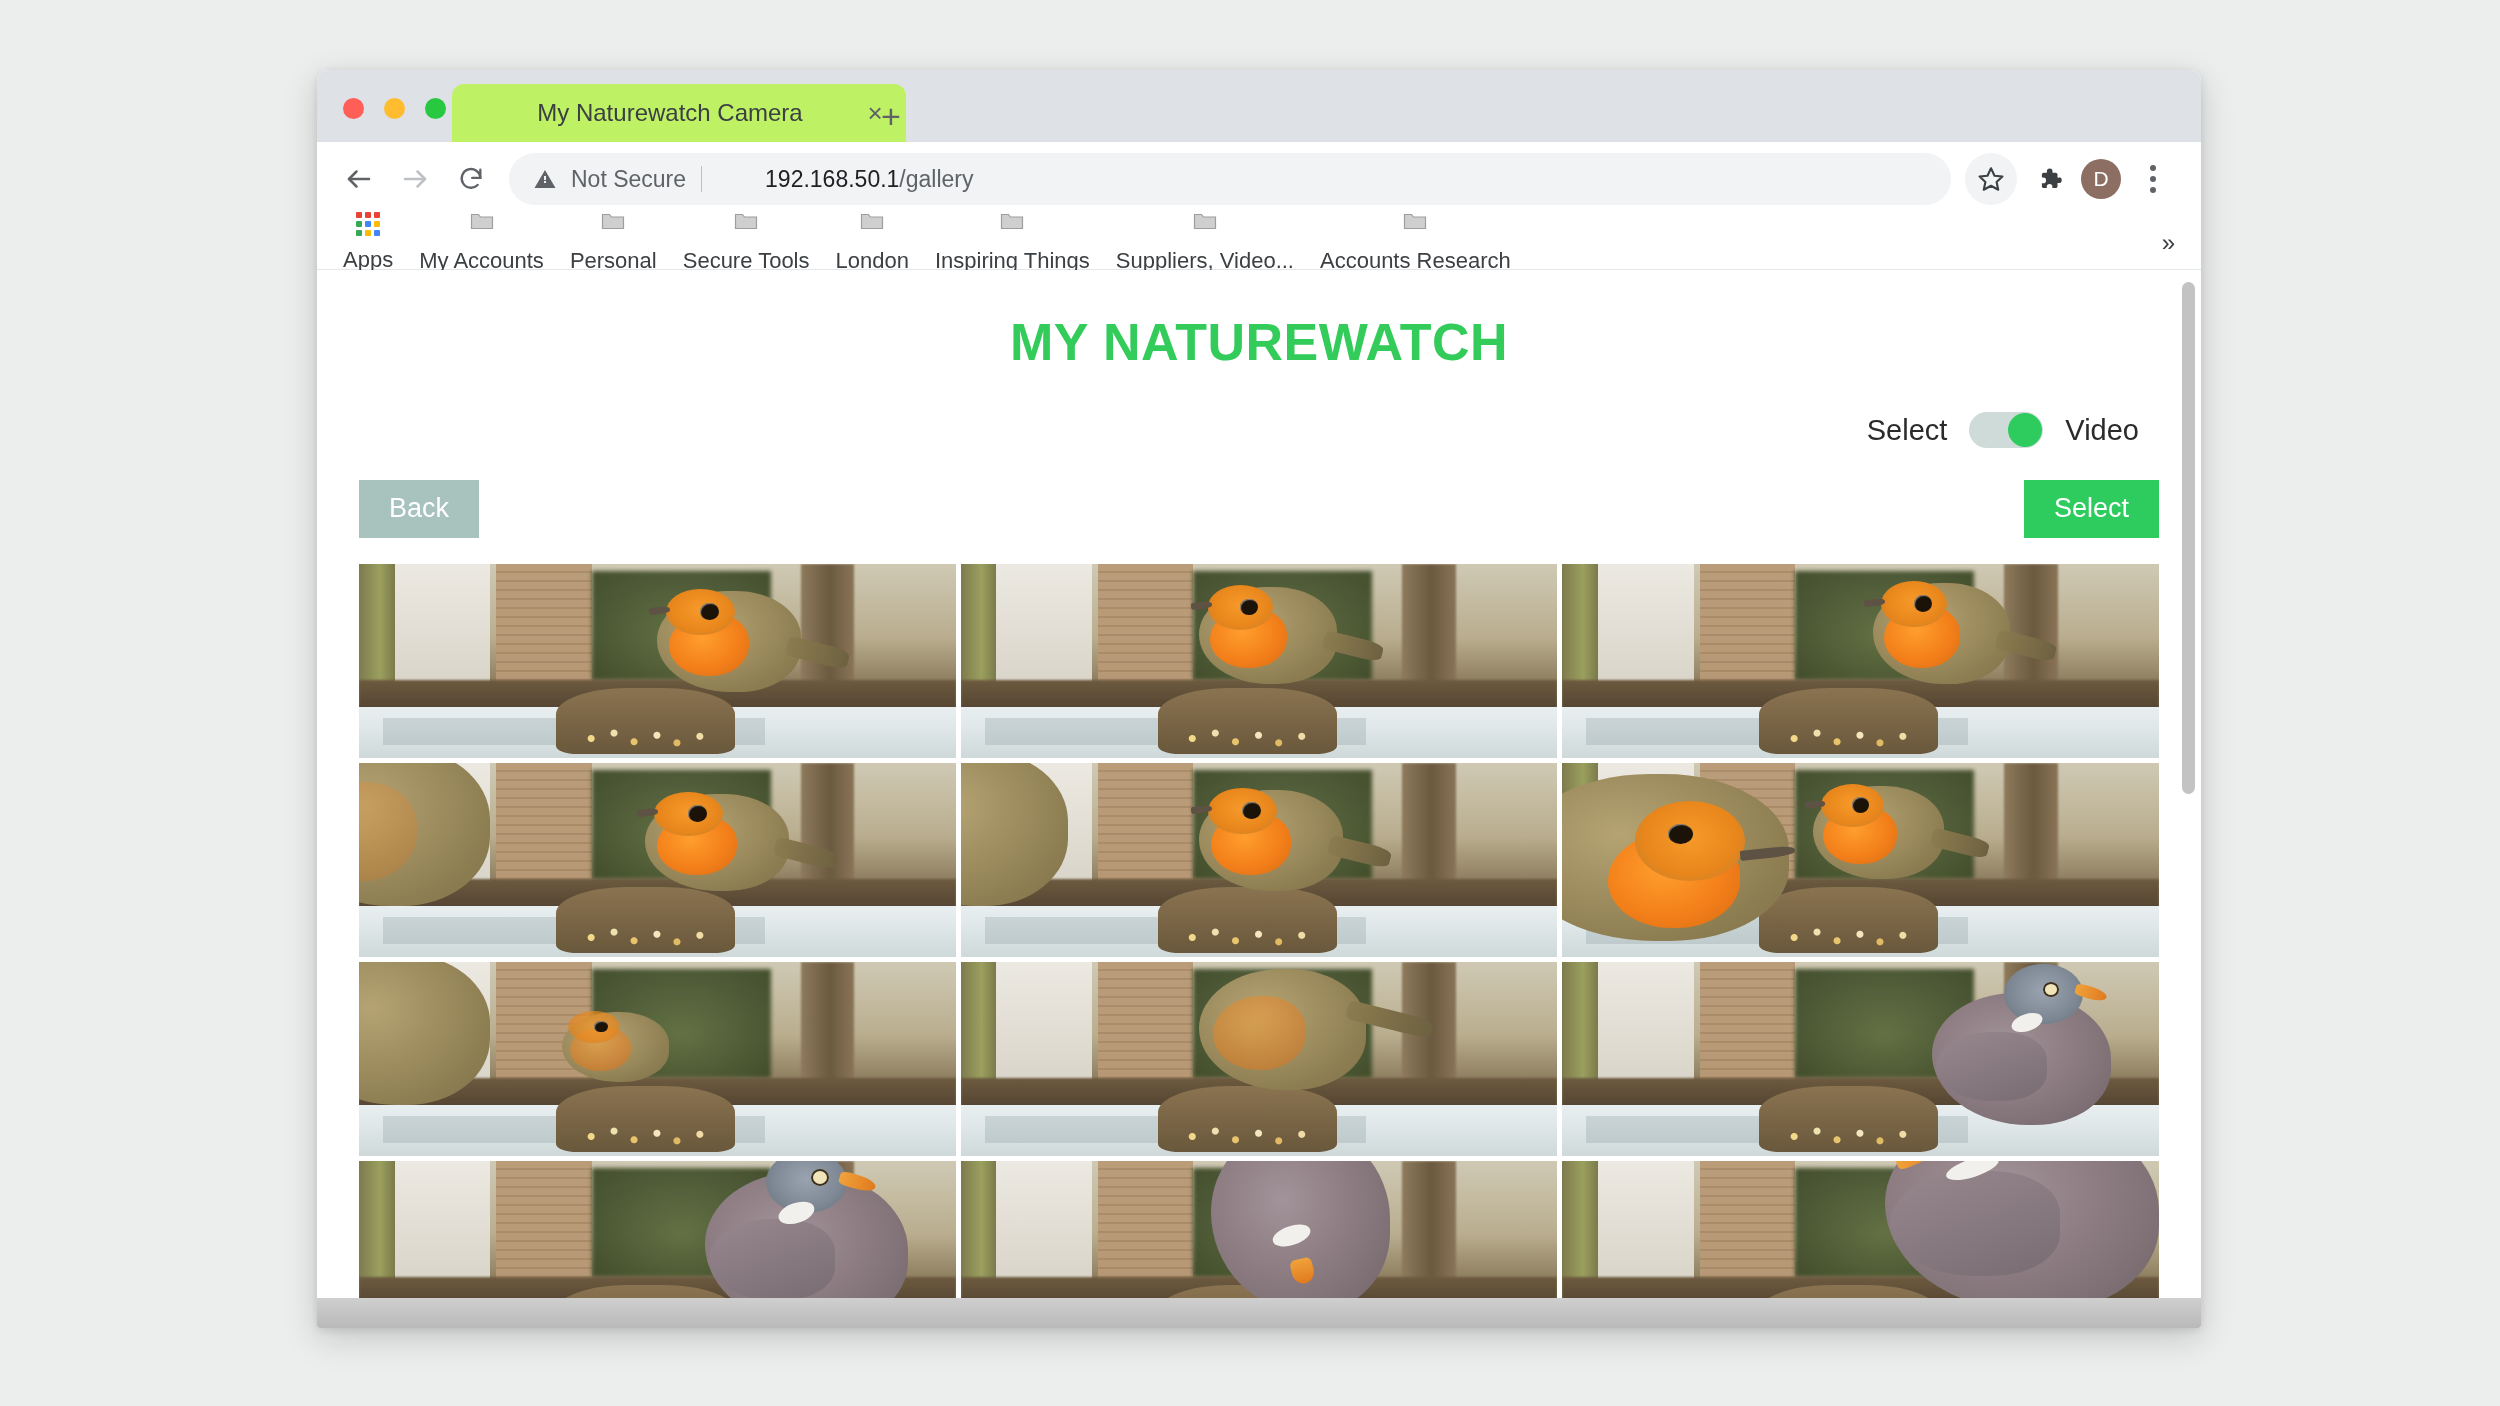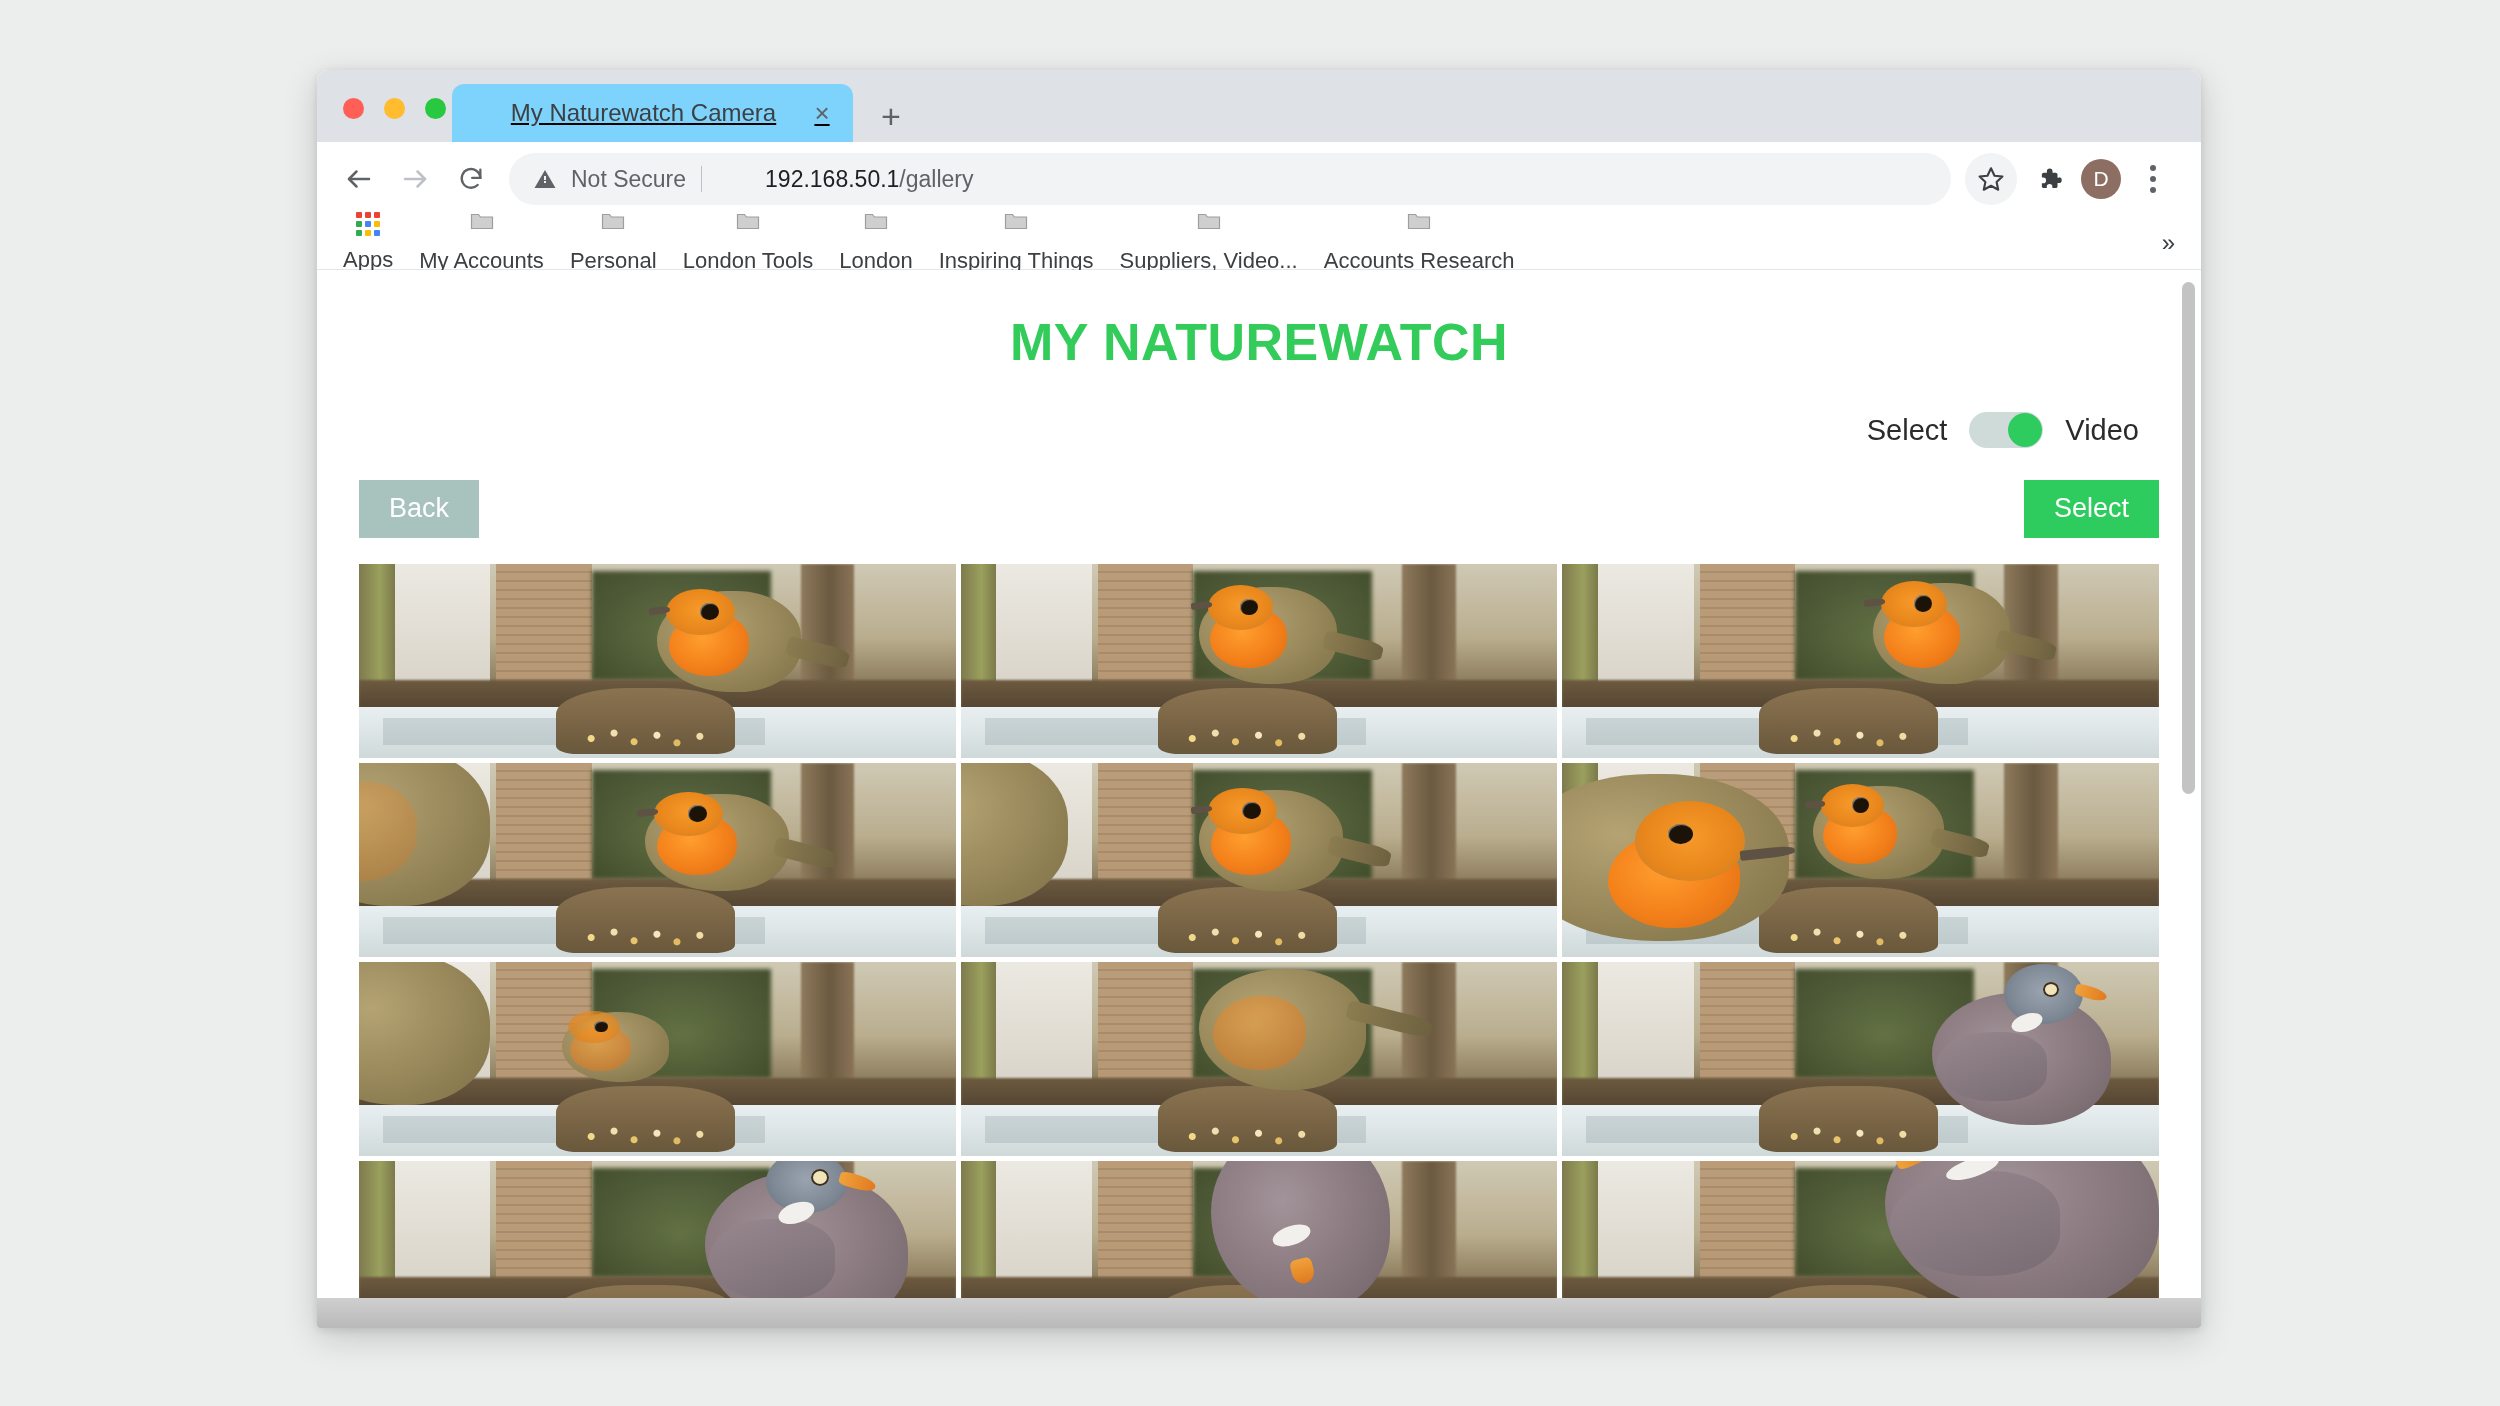--- a/index.html
+++ b/index.html
@@ -30,24 +30,24 @@
   }
   .traffic { position: absolute; left: 26px; top: 28px; display: flex; gap: 20px; }
   .light { width: 21px; height: 21px; border-radius: 50%; }
   .light.red    { background: #ff5f57; }
   .light.yellow { background: #febc2e; }
   .light.green  { background: #28c840; }
 
   .tab {
     position: absolute;
     left: 135px; top: 14px;
-    width: 401px; height: 58px;
-    background: #7dd3fc;
+    width: 454px; height: 58px;
+    background: #bef264;
     border-radius: 12px 12px 0 0;
-    display: flex; align-items: center; text-decoration: underline;
+    display: flex; align-items: center;
   }
   .tab-title {
     flex: 1;
     text-align: center;
     font-size: 24px;
     color: #3c4043;
     white-space: nowrap;
     overflow: hidden;
     text-overflow: ellipsis;
     padding-left: 34px;
@@ -492,21 +492,21 @@
     <div class="bm">
       <span class="folder-icon"><svg width="24" height="20" viewBox="0 0 24 20" fill="#cfcfcf" stroke="#9e9e9e" stroke-width="1.2">
             <path d="M1.5 3.5h7l2 2.5h12v11.5h-21z"></path>
           </svg></span>
       <span>Personal</span>
     </div>
     <div class="bm">
       <span class="folder-icon"><svg width="24" height="20" viewBox="0 0 24 20" fill="#cfcfcf" stroke="#9e9e9e" stroke-width="1.2">
             <path d="M1.5 3.5h7l2 2.5h12v11.5h-21z"></path>
           </svg></span>
-      <span>London Tools</span>
+      <span>Secure Tools</span>
     </div>
     <div class="bm">
       <span class="folder-icon"><svg width="24" height="20" viewBox="0 0 24 20" fill="#cfcfcf" stroke="#9e9e9e" stroke-width="1.2">
             <path d="M1.5 3.5h7l2 2.5h12v11.5h-21z"></path>
           </svg></span>
       <span>London</span>
     </div>
     <div class="bm">
       <span class="folder-icon"><svg width="24" height="20" viewBox="0 0 24 20" fill="#cfcfcf" stroke="#9e9e9e" stroke-width="1.2">
             <path d="M1.5 3.5h7l2 2.5h12v11.5h-21z"></path>

